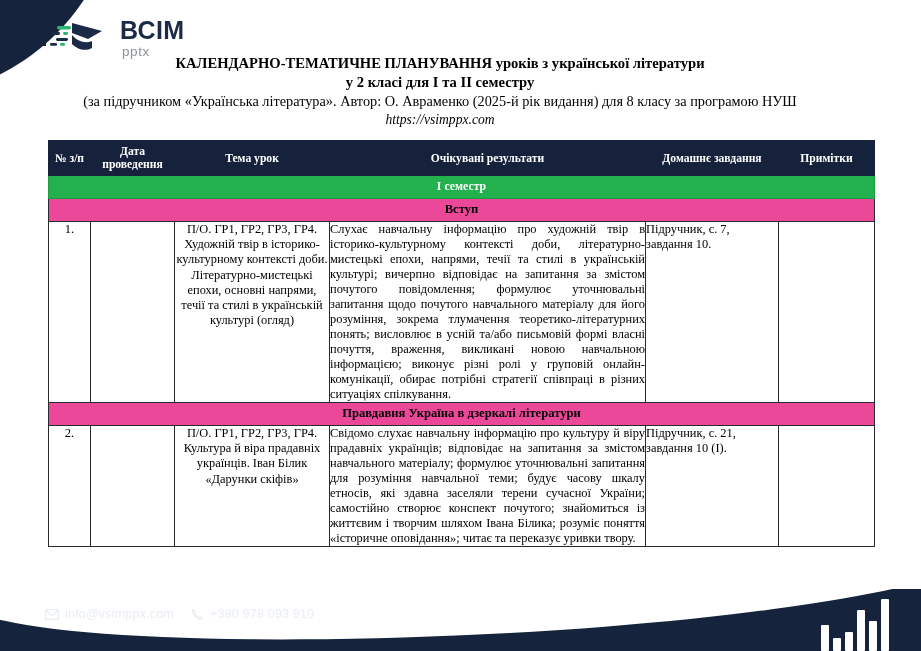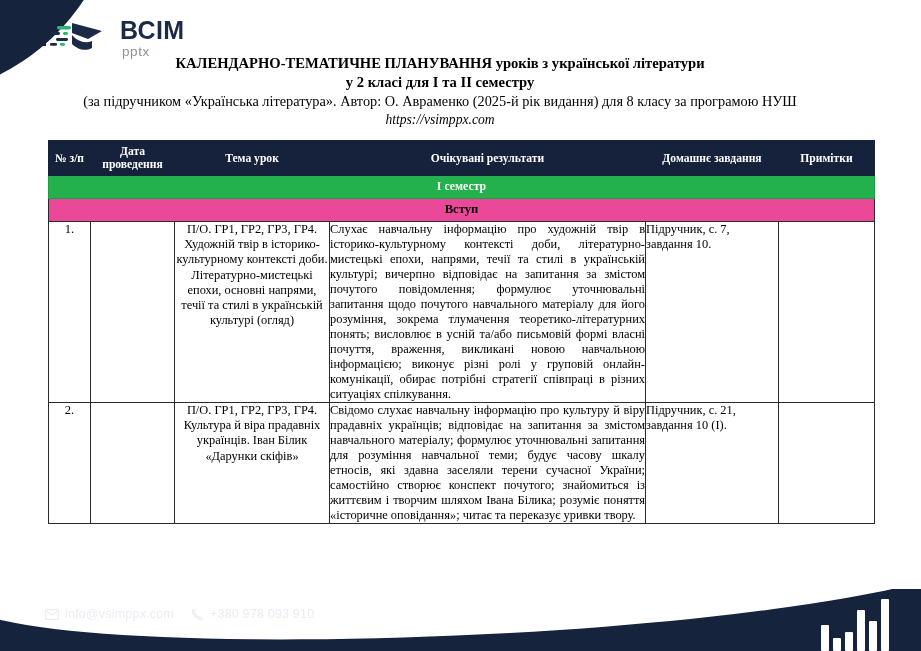--- a/index.html
+++ b/index.html
@@ -298,20 +298,23 @@
     <tr class="row-section">
       <td colspan="6">Вступ</td>
     </tr>
     <tr>
       <td class="cell-num">1.</td>
       <td class="cell-date"></td>
       <td class="cell-topic">П/О. ГР1, ГР2, ГР3, ГР4. Художній твір в історико-культурному контексті доби. Літературно-мистецькі епохи, основні напрями, течії та стилі в українській культурі (огляд)</td>
       <td class="cell-results">Слухає навчальну інформацію про художній твір в історико-культурному контексті доби, літературно-мистецькі епохи, напрями, течії та стилі в українській культурі; вичерпно відповідає на запитання за змістом почутого повідомлення; формулює уточнювальні запитання щодо почутого навчального матеріалу для його розуміння, зокрема тлумачення теоретико-літературних понять; висловлює в усній та/або письмовій формі власні почуття, враження, викликані новою навчальною інформацією; виконує різні ролі у груповій онлайн-комунікації, обирає потрібні стратегії співпраці в різних ситуаціях спілкування.</td>
       <td class="cell-hw">Підручник, с. 7, завдання 10.</td>
       <td class="cell-notes"></td>
+    </tr>
+    <tr class="row-section">
+      <td colspan="6">Правдавня Україна в дзеркалі літератури</td>
     </tr>
     <tr>
       <td class="cell-num">2.</td>
       <td class="cell-date"></td>
       <td class="cell-topic">П/О. ГР1, ГР2, ГР3, ГР4. Культура й віра прадавніх українців. Іван Білик «Дарунки скіфів»</td>
       <td class="cell-results">Свідомо слухає навчальну інформацію про культуру й віру прадавніх українців; відповідає на запитання за змістом навчального матеріалу; формулює уточнювальні запитання для розуміння навчальної теми; будує часову шкалу етносів, які здавна заселяли терени сучасної України; самостійно створює конспект почутого; знайомиться із життєвим і творчим шляхом Івана Білика; розуміє поняття «історичне оповідання»; читає та переказує уривки твору.</td>
       <td class="cell-hw">Підручник, с. 21, завдання 10 (І).</td>
       <td class="cell-notes"></td>
     </tr>
   </tbody>

